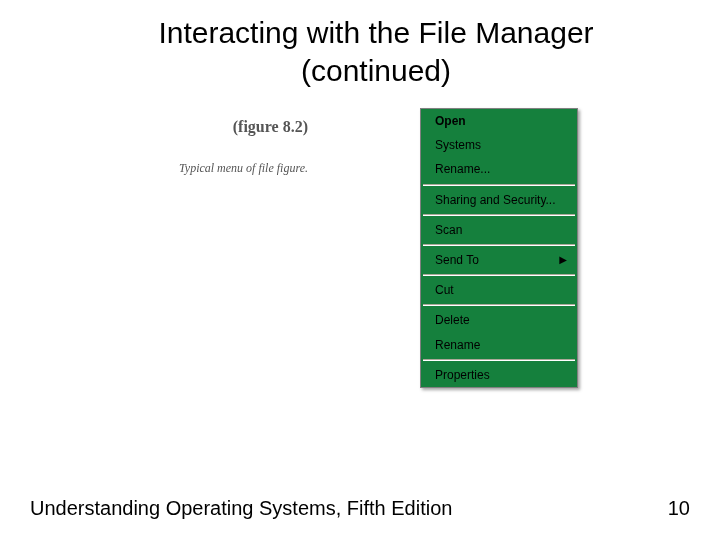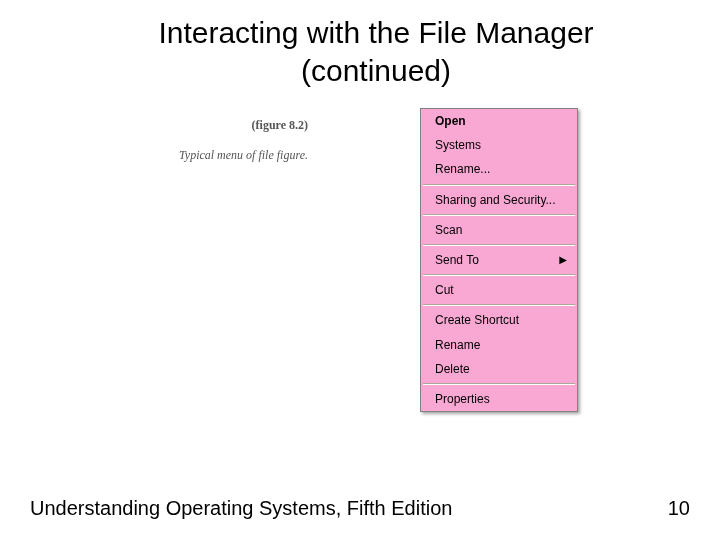--- a/index.html
+++ b/index.html
@@ -33,36 +33,36 @@
   .caption {
     position: absolute;
     top: 118px;
     left: 168px;
     width: 140px;
     text-align: right;
     font-family: Georgia, "Times New Roman", serif;
     color: #555;
   }
   .caption .fig-label {
-    font-size: 12px;
+    font-size: 16px;
     font-weight: 700;
     display: block;
-    margin-bottom: 12px;
+    margin-bottom: 22px;
   }
   .caption .fig-desc {
     font-size: 12px;
     font-style: italic;
     line-height: 1.35;
   }
   .context-menu {
     position: absolute;
     top: 108px;
     left: 420px;
     width: 156px;
-    background: #f9a8d4;
+    background: #15803d;
     border: 1px solid #808080;
     box-shadow: 2px 2px 3px rgba(0,0,0,0.35);
     font-family: Tahoma, Arial, sans-serif;
     font-size: 12px;
     color: #000;
   }
   .context-menu .item {
     padding: 4px 10px 4px 14px;
     display: flex;
     align-items: center;
@@ -132,27 +132,24 @@
     <div class="item">
       <span>Send To</span>
       <span class="arrow">▶</span>
     </div>
     <div class="sep"></div>
     <div class="item">
       <span>Cut</span>
     </div>
     <div class="sep"></div>
     <div class="item">
-      <span>Create Shortcut</span>
+      <span>Delete</span>
     </div>
     <div class="item">
       <span>Rename</span>
-    </div>
-    <div class="item">
-      <span>Delete</span>
     </div>
     <div class="sep"></div>
     <div class="item">
       <span>Properties</span>
     </div>
   </div>
 
   <div class="footer-left">Understanding Operating Systems, Fifth Edition</div>
   <div class="footer-right">10</div>
 

